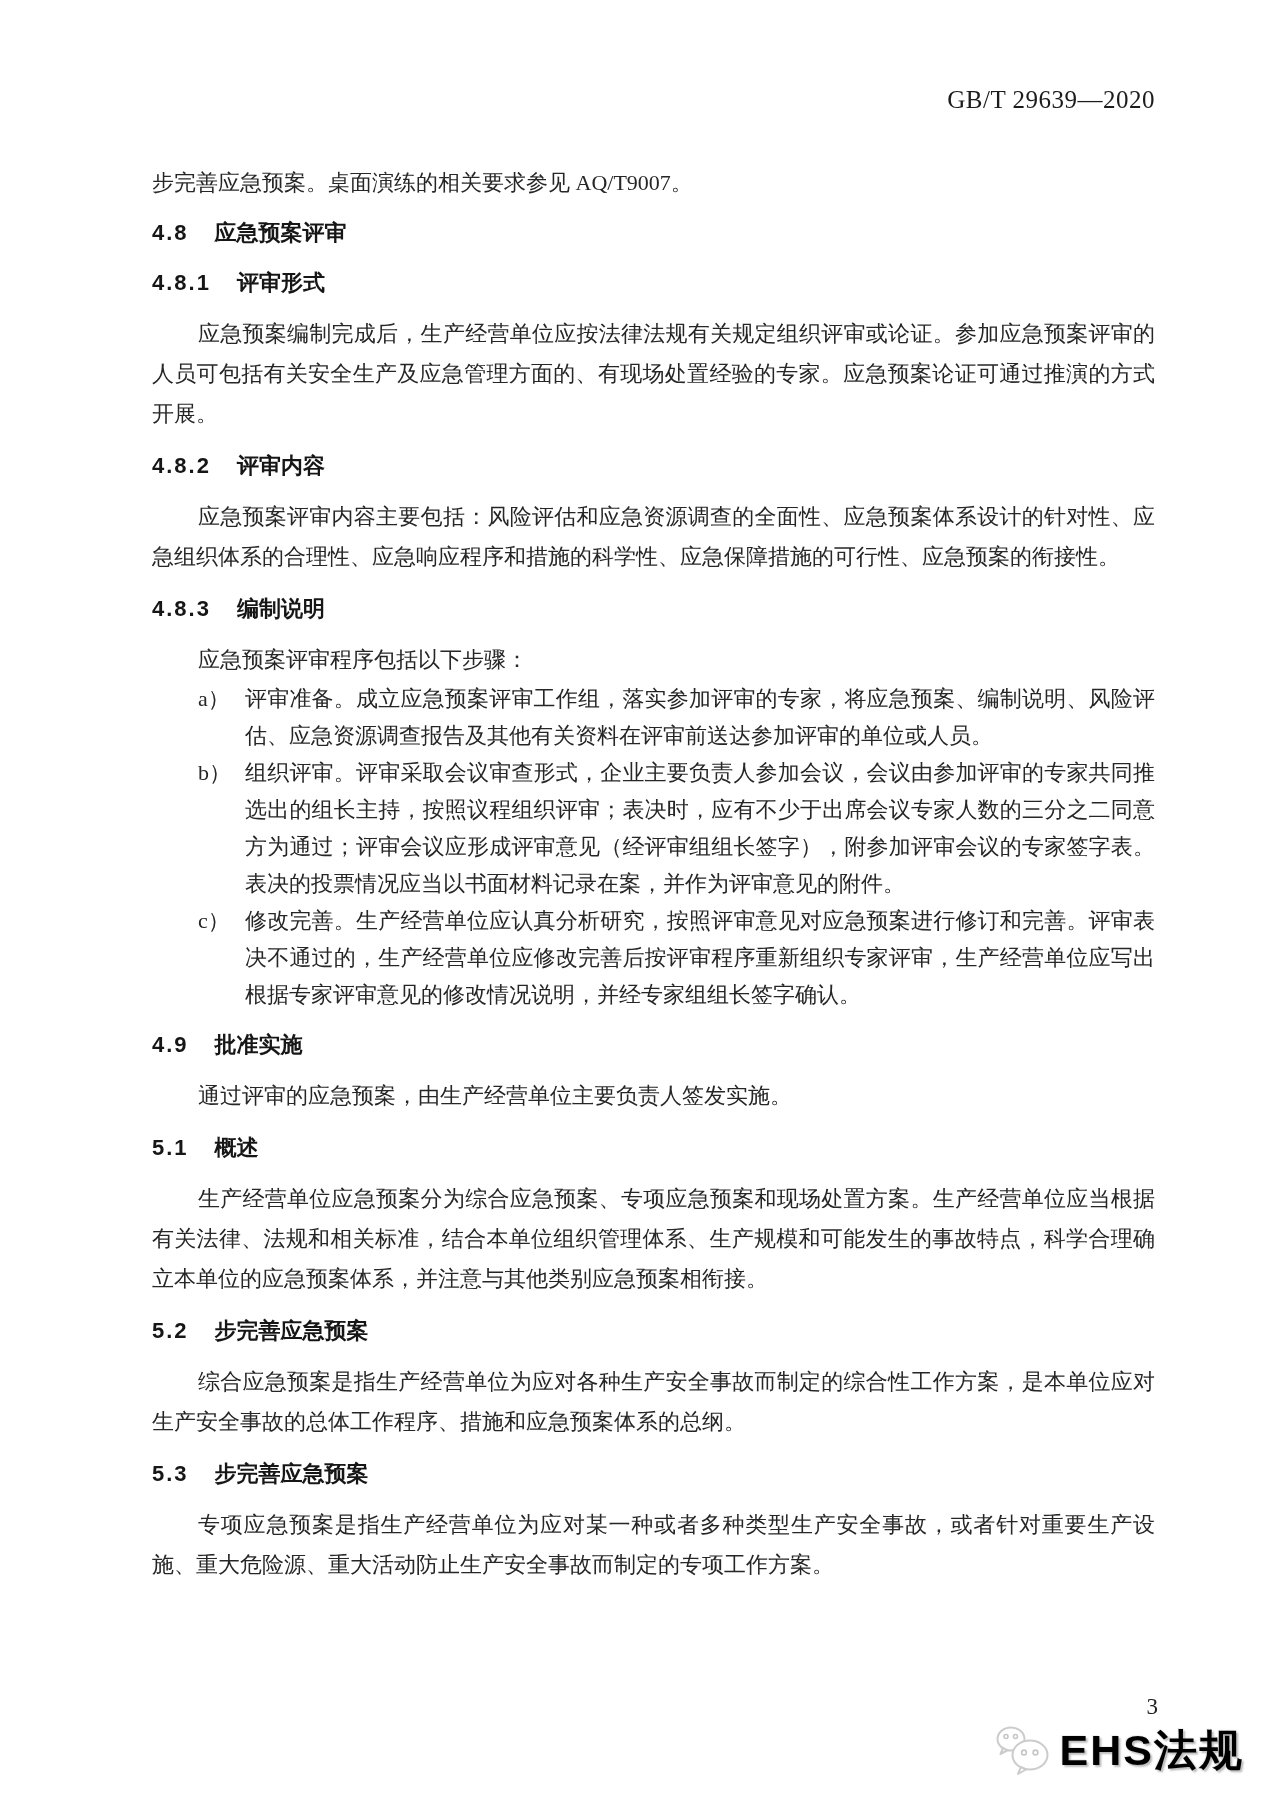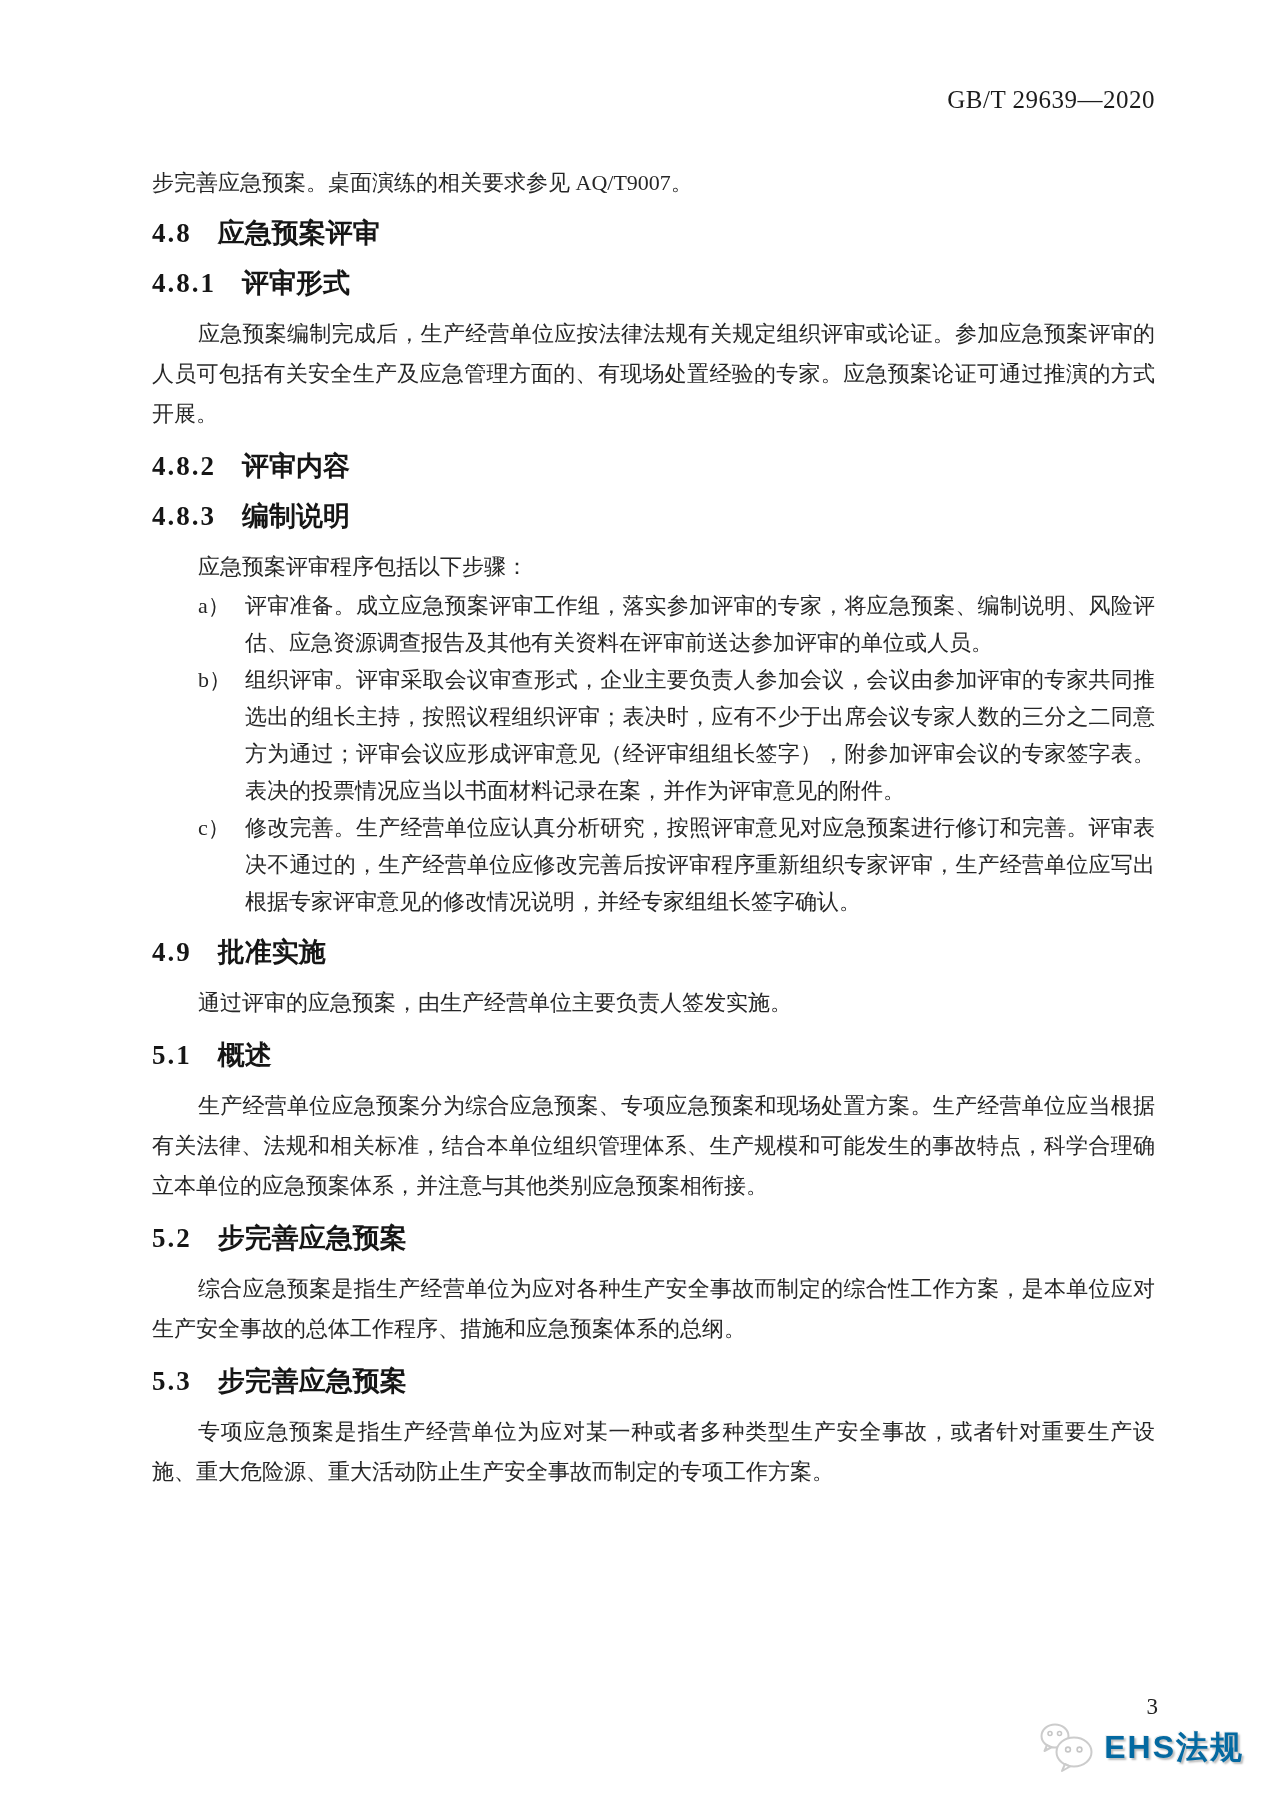--- a/index.html
+++ b/index.html
@@ -40,24 +40,23 @@
     line-height: 40px;
     text-align: justify;
     text-indent: 46px;
   }
   .heading {
     font-family: "Liberation Sans", "DejaVu Sans", sans-serif;
     font-weight: bold;
     color: #161616;
   }
   .heading.lvl2, .heading.lvl3 {
-    font-size: 27px;
+    font-size: 22px;
     line-height: 36px;
     margin: 14px 0 13px 0;
-    font-family: Liberation Serif, serif;
   }
   .heading.lvl1 {
     font-size: 24px;
     line-height: 40px;
     margin: 34px 0 33px 0;
   }
   .heading .num { display: inline-block; }
   .heading.lvl2 .num, .heading.lvl3 .num { margin-right: 26px; letter-spacing: 2px; }
   .heading.lvl1 .num { margin-right: 22px; }
   .list-item {
@@ -88,23 +87,23 @@
     right: 36px;
     display: flex;
     align-items: center;
     gap: 8px;
     user-select: none;
   }
   .watermark-icon svg { display: block; }
   .watermark-text {
     font-family: "Liberation Sans", "DejaVu Sans", sans-serif;
     font-weight: bold;
-    font-size: 32px;
+    font-size: 43px;
     letter-spacing: 2px;
-    color: #0369a1;
+    color: #000000;
     text-shadow: 2px 2px 2px #bcbcbc, -1px -1px 0 #efefef;
     text-align: center;
   }
 </style>
 </head>
 <body>
 
 <div class="page">
 
   <div class="doc-header">
@@ -122,20 +121,21 @@
     <div class="heading lvl3">
       <span class="num">4.8.1</span><span>评审形式</span>
     </div>
 
     <p class="para">应急预案编制完成后，生产经营单位应按法律法规有关规定组织评审或论证。参加应急预案评审的人员可包括有关安全生产及应急管理方面的、有现场处置经验的专家。应急预案论证可通过推演的方式开展。</p>
 
     <div class="heading lvl3">
       <span class="num">4.8.2</span><span>评审内容</span>
     </div>
 
+    <p class="para">应急预案评审内容主要包括：风险评估和应急资源调查的全面性、应急预案体系设计的针对性、应急组织体系的合理性、应急响应程序和措施的科学性、应急保障措施的可行性、应急预案的衔接性。</p>
 
     <div class="heading lvl3">
       <span class="num">4.8.3</span><span>编制说明</span>
     </div>
 
     <p class="para">应急预案评审程序包括以下步骤：</p>
 
     <div class="list-item">
       <span class="li-label">a）</span>
       <span class="li-text">评审准备。成立应急预案评审工作组，落实参加评审的专家，将应急预案、编制说明、风险评估、应急资源调查报告及其他有关资料在评审前送达参加评审的单位或人员。</span>

